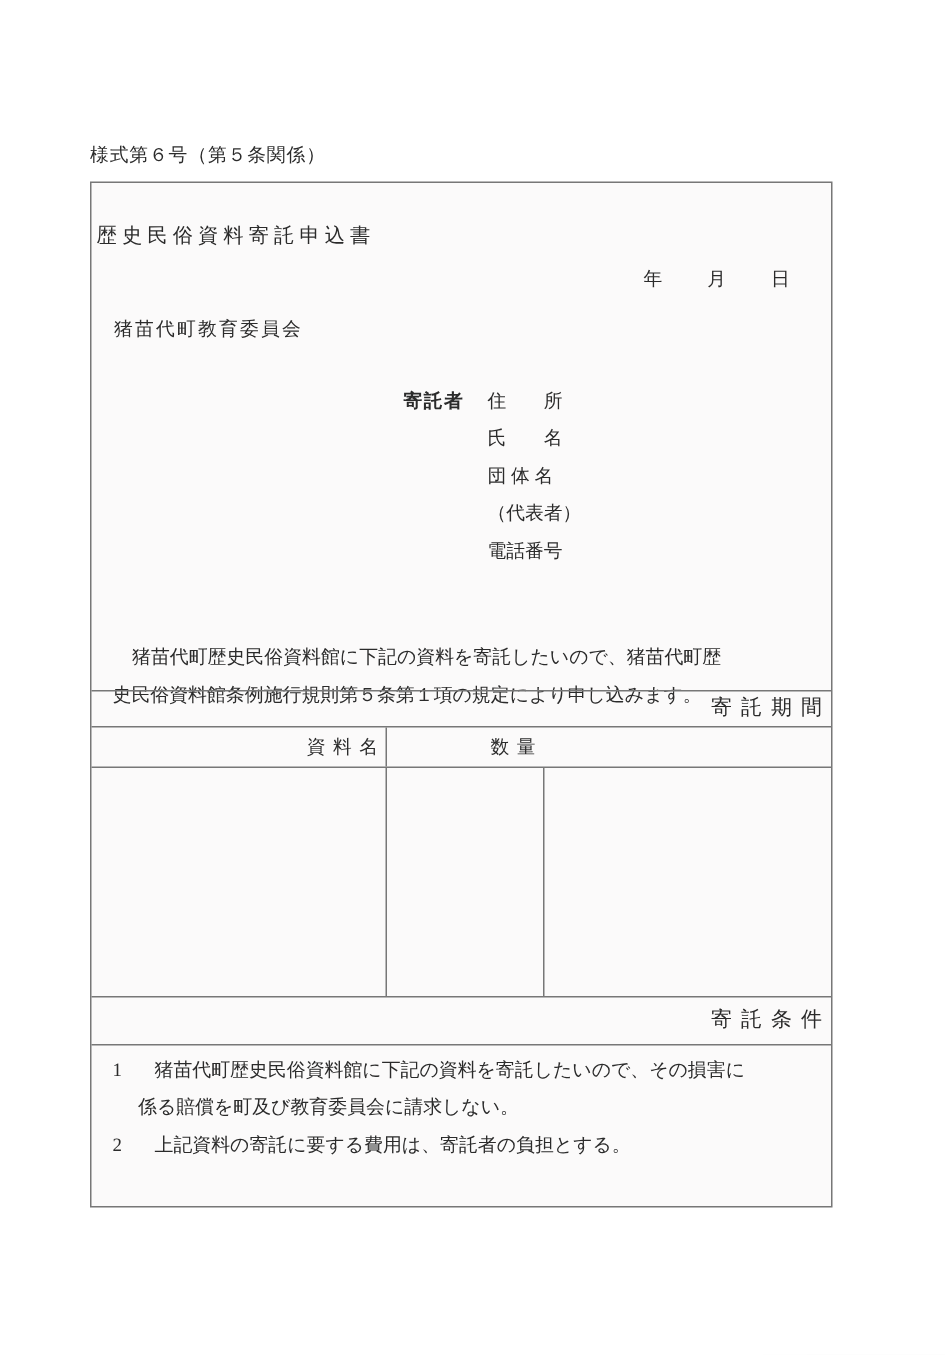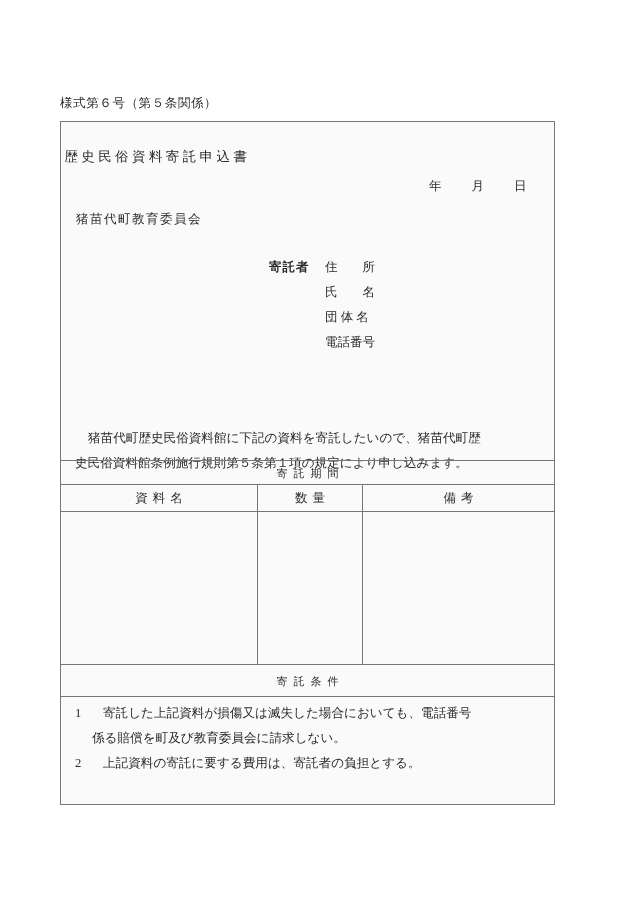--- a/index.html
+++ b/index.html
@@ -117,22 +117,22 @@
   }
   .body-text .indent { display: inline-block; width: 13px; }
 
   
   .row {
     border-top: 1px solid #777777;
     box-sizing: border-box;
     position: relative;
   }
   .row-center {
-    text-align: center;
-    font-size: 11px;
+    text-align: right;
+    font-size: 14px;
     white-space: nowrap;
   }
 
   .row-period-head {
     height: 24px;
     line-height: 24px;
     letter-spacing: 6px;
     text-indent: 6px;
   }
 
@@ -153,21 +153,21 @@
   }
 
   .cols {
     display: flex;
     height: 100%;
   }
   .col-name  { width: 196px; box-sizing: border-box; }
   .col-qty   { width: 105px; box-sizing: border-box; border-left: 1px solid #777777; }
   .col-note  { flex: 1;      box-sizing: border-box; border-left: 1px solid #777777; }
   .colhead-text {
-    text-align: center;
+    text-align: right;
     font-size: 12.5px;
     letter-spacing: 5px;
     text-indent: 5px;
     white-space: nowrap;
   }
 
   .row-cond-head {
     height: 32px;
     line-height: 32px;
     letter-spacing: 6px;
@@ -208,20 +208,23 @@
         <div class="depositor-row">
           <span class="dep-label">寄託者</span><span class="dep-field">住　　所</span>
         </div>
         <div class="depositor-row">
           <span class="dep-label"></span><span class="dep-field">氏　　名</span>
         </div>
         <div class="depositor-row">
           <span class="dep-label"></span><span class="dep-field">団 体 名</span>
         </div>
         <div class="depositor-row">
+          <span class="dep-label"></span><span class="dep-field">（代表者）</span>
+        </div>
+        <div class="depositor-row">
           <span class="dep-label"></span><span class="dep-field">電話番号</span>
         </div>
       </div>
 
       <div class="body-text">
         <span class="indent"></span><span>猪苗代町歴史民俗資料館に下記の資料を寄託したいので、猪苗代町歴</span><br>
         <span>史民俗資料館条例施行規則第５条第１項の規定により申し込みます。</span>
       </div>
 
     </div>
@@ -229,40 +232,37 @@
     <div class="row row-center row-period-head">寄託期間</div>
 
 
     <div class="row row-colhead">
       <div class="cols">
         <div class="col-name">
           <div class="colhead-text">資料名</div>
         </div>
         <div class="col-qty">
           <div class="colhead-text">数量</div>
-        </div>
-        <div class="col-note">
-          <div class="colhead-text">備考</div>
         </div>
       </div>
     </div>
 
     <div class="row row-body">
       <div class="cols">
         <div class="col-name"></div>
         <div class="col-qty"></div>
         <div class="col-note"></div>
       </div>
     </div>
 
     <div class="row row-center row-cond-head">寄託条件</div>
 
     <div class="row row-cond-body">
       <div class="cond-item">
-        <span class="cond-num">1</span><span>寄託した上記資料が損傷又は滅失した場合においても、電話番号</span>
+        <span class="cond-num">1</span><span>猪苗代町歴史民俗資料館に下記の資料を寄託したいので、その損害に</span>
       </div>
       <div class="cond-item">
         <span class="cond-cont"></span><span>係る賠償を町及び教育委員会に請求しない。</span>
       </div>
       <div class="cond-item">
         <span class="cond-num">2</span><span>上記資料の寄託に要する費用は、寄託者の負担とする。</span>
       </div>
     </div>
 
   </div>

